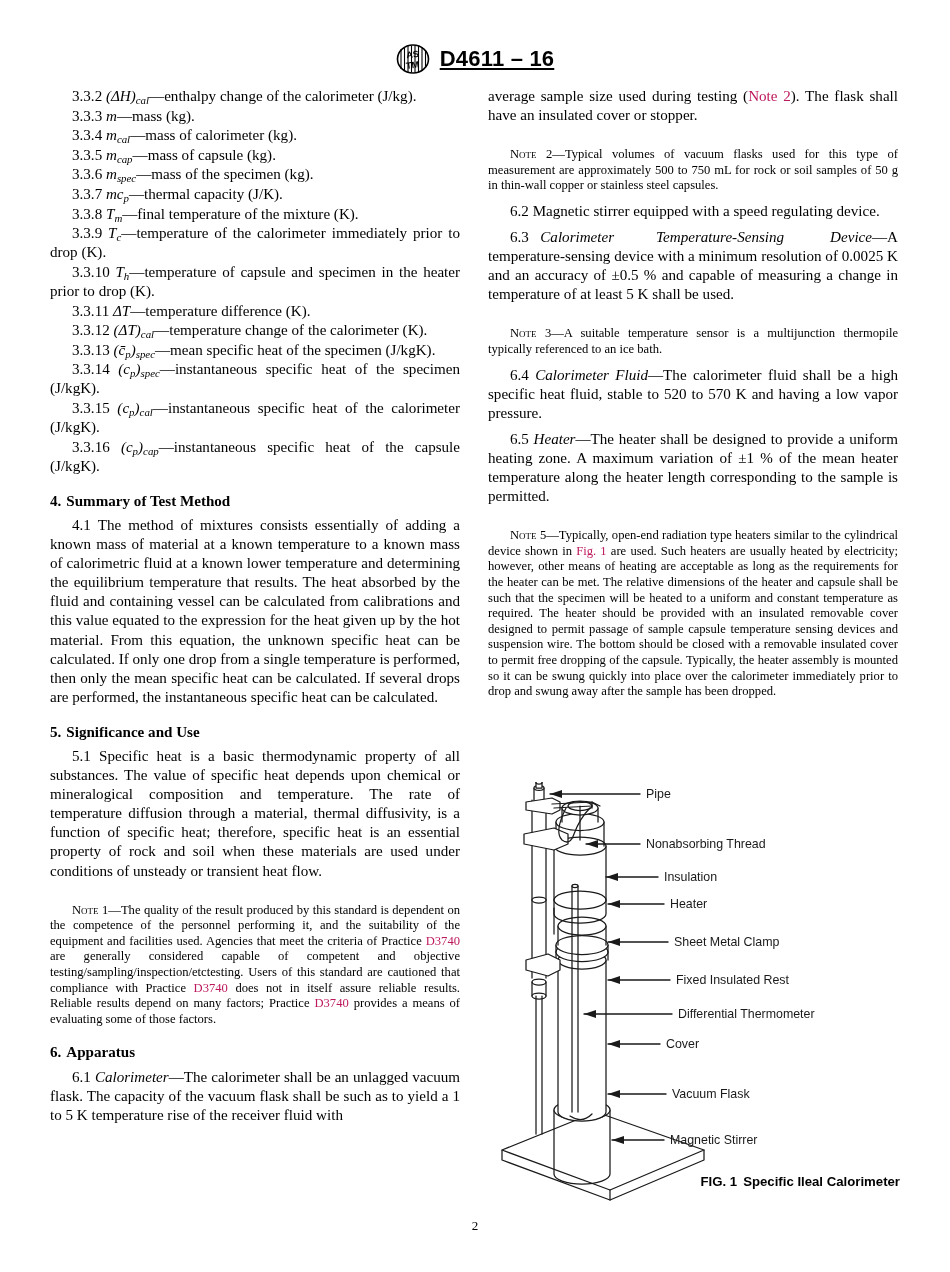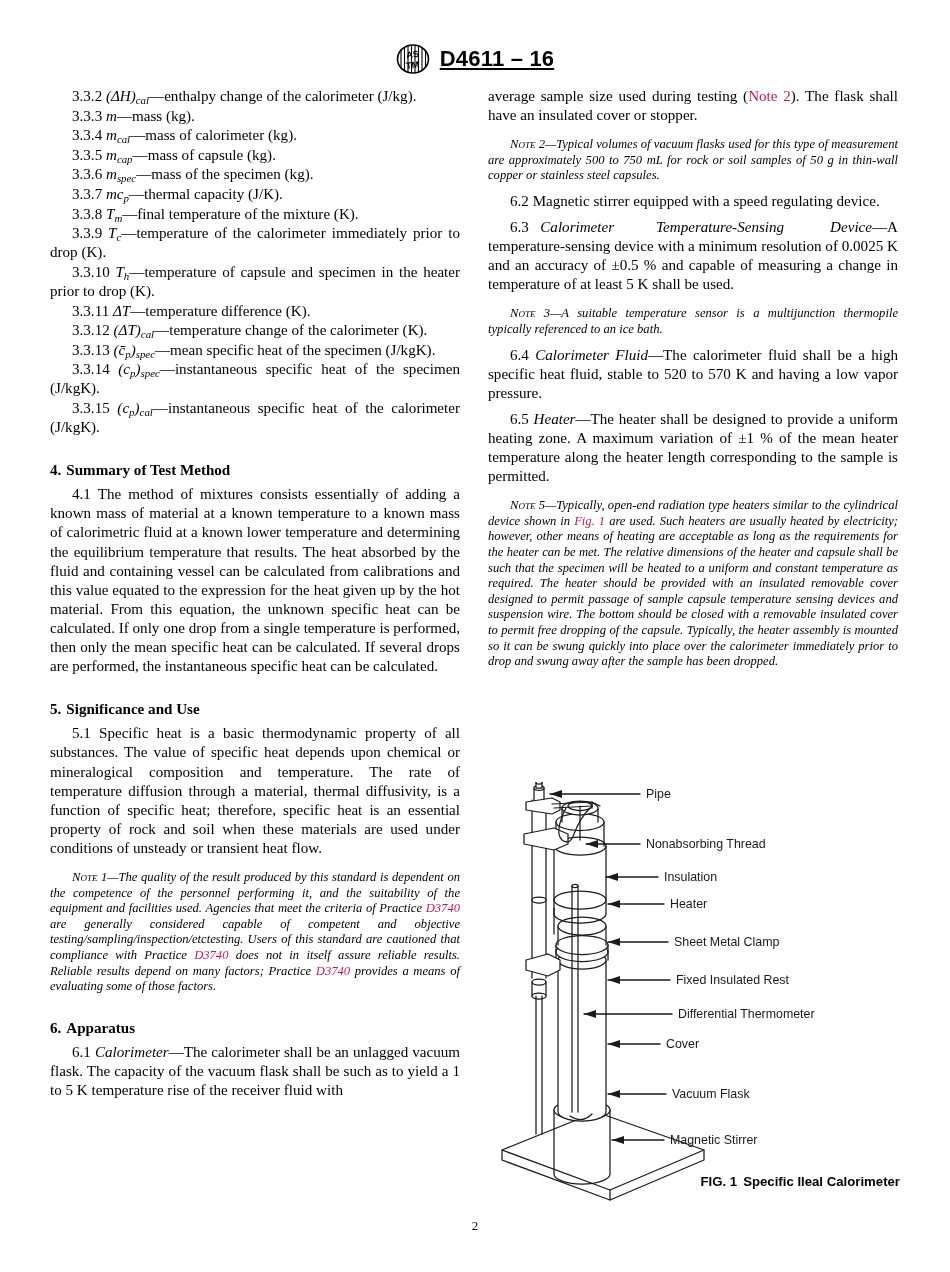--- a/index.html
+++ b/index.html
@@ -65,35 +65,34 @@
     text-align: justify;
   }
   .para {
     text-indent: 22px;
     margin-bottom: 0.5px;
   }
 
   .sec-head {
     font-weight: bold;
     font-size: 15.1px;
-    margin-top: 24px;
+    margin-top: 16px;
     margin-bottom: 5px;
     text-indent: 0;
     text-align: left;
   }
   .sec-head .num { margin-right: 5px; }
 
   .note {
     font-size: 12.6px;
     line-height: 15.6px;
     text-indent: 22px;
     text-align: justify;
-    margin-top: 12px;
+    margin-top: 22px;
     margin-bottom: 8px;
-    font-style: italic;
   }
   .note-label {
     font-variant: small-caps;
     font-size: 12.6px;
   }
   .lnk { color: #be185d; }
   i, .it { font-style: italic; }
 
   sub {
     font-size: 0.72em;
@@ -198,20 +197,22 @@
 
     <p class="para"><span>3.3.13</span>
       <i>(c̄<sub>p</sub>)<sub>spec</sub></i><span>—mean specific heat of the specimen (J/kgK).</span></p>
 
     <p class="para"><span>3.3.14</span>
       <i>(c<sub>p</sub>)<sub>spec</sub></i><span>—instantaneous specific heat of the specimen (J/kgK).</span></p>
 
     <p class="para"><span>3.3.15</span>
       <i>(c<sub>p</sub>)<sub>cal</sub></i><span>—instantaneous specific heat of the calorimeter (J/kgK).</span></p>
 
+    <p class="para"><span>3.3.16</span>
+      <i>(c<sub>p</sub>)<sub>cap</sub></i><span>—instantaneous specific heat of the capsule (J/kgK).</span></p>
 
     <p class="sec-head">
       <span class="num">4.</span><span>Summary of Test Method</span>
     </p>
     <p class="para">
       <span>4.1</span> <span>The method of mixtures consists essentially of adding a known mass of material at a known temperature to a known mass of calorimetric fluid at a known lower temperature and determining the equilibrium temperature that results. The heat absorbed by the fluid and containing vessel can be calculated from calibrations and this value equated to the expression for the heat given up by the hot material. From this equation, the unknown specific heat can be calculated. If only one drop from a single temperature is performed, then only the mean specific heat can be calculated. If several drops are performed, the instantaneous specific heat can be calculated.</span>
     </p>
 
     <p class="sec-head">
       <span class="num">5.</span><span>Significance and Use</span>

